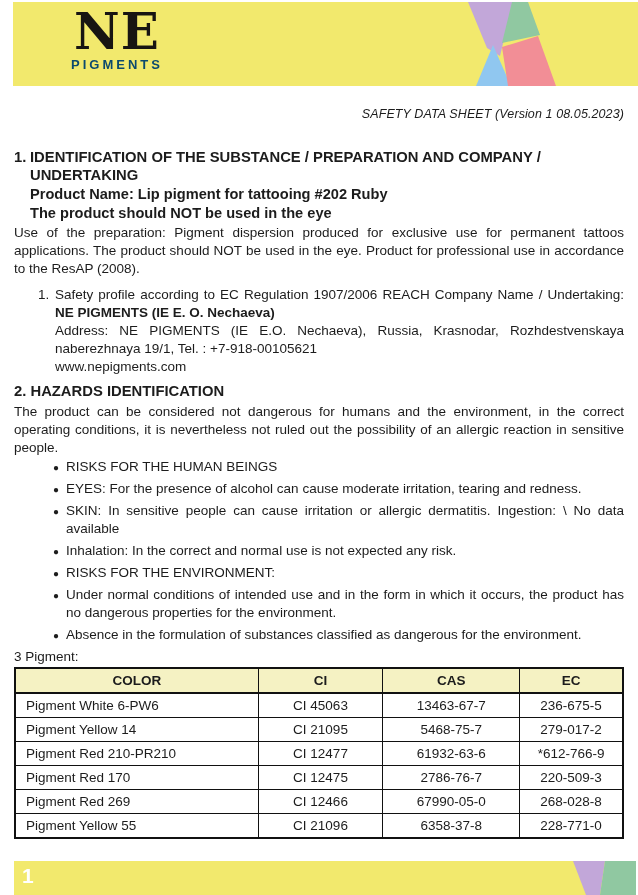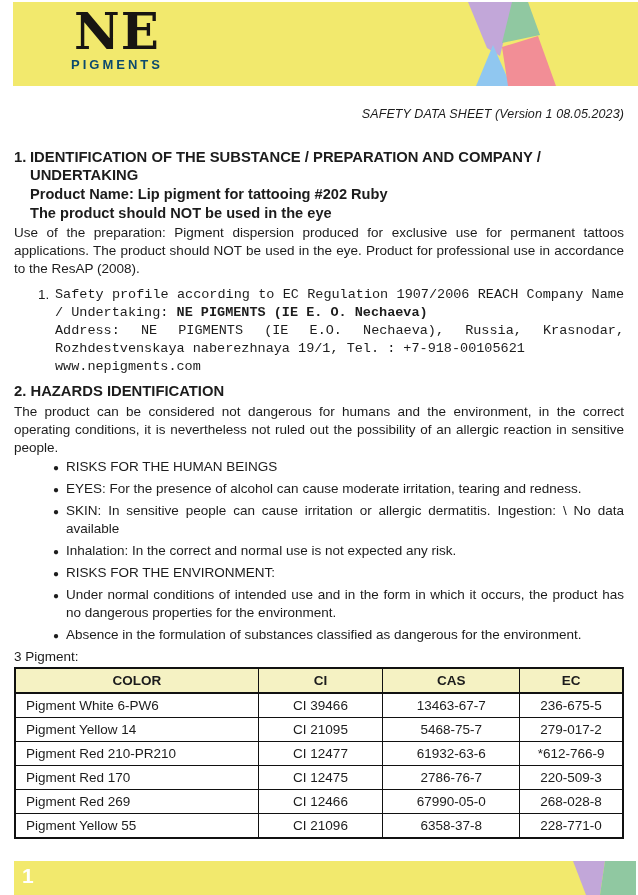--- a/index.html
+++ b/index.html
@@ -26,21 +26,21 @@
   .sds-line {
     font-size:12.5px; font-style:italic; text-align:right; line-height:16px;
     margin-bottom:26px; letter-spacing:0.1px;
   }
   .h1 { display:flex; font-weight:700; font-size:14.8px; line-height:18px; }
   .h1 .num { width:16px; flex:none; }
   .sub-bold { margin-left:16px; font-weight:700; font-size:14.6px; line-height:18px; margin-top:1px; }
   .para { margin-top:2px; font-size:13.5px; line-height:18px; text-align:justify; }
   .numlist { display:flex; margin-top:8px; margin-left:24px; font-size:13.5px; line-height:18px; }
   .numlist .num { width:17px; flex:none; }
-  .numlist .body { flex:1; text-align:justify;font-family:Liberation Mono, monospace; }
+  .numlist .body { flex:1; text-align:justify; }
   .h2 { margin-top:6px; font-weight:700; font-size:14.8px; line-height:18px; }
   .intro { margin-top:3px; font-size:13.5px; line-height:18px; text-align:justify; }
   ul.bullets { margin-top:1px; list-style:none; padding-left:39px; }
   ul.bullets li {
     position:relative; padding-left:13px; font-size:13.5px; line-height:18px;
     margin-bottom:4px; text-align:justify;
   }
   ul.bullets li::before { content:"●"; position:absolute; left:0; top:1px; font-size:10px; }
   .pigment-label { font-size:13.5px; line-height:18px; margin-top:0; }
   
@@ -124,21 +124,21 @@
         <tr>
           <th class="c0">COLOR</th>
           <th class="c1">CI</th>
           <th class="c2">CAS</th>
           <th class="c3">EC</th>
         </tr>
       </thead>
       <tbody>
         <tr>
           <td>Pigment White 6-PW6</td>
-          <td>CI 39466</td>
+          <td>CI 45063</td>
           <td>13463-67-7</td>
           <td>236-675-5</td>
         </tr>
         <tr>
           <td>Pigment Yellow 14</td>
           <td>CI 21095</td>
           <td>5468-75-7</td>
           <td>279-017-2</td>
         </tr>
         <tr>

